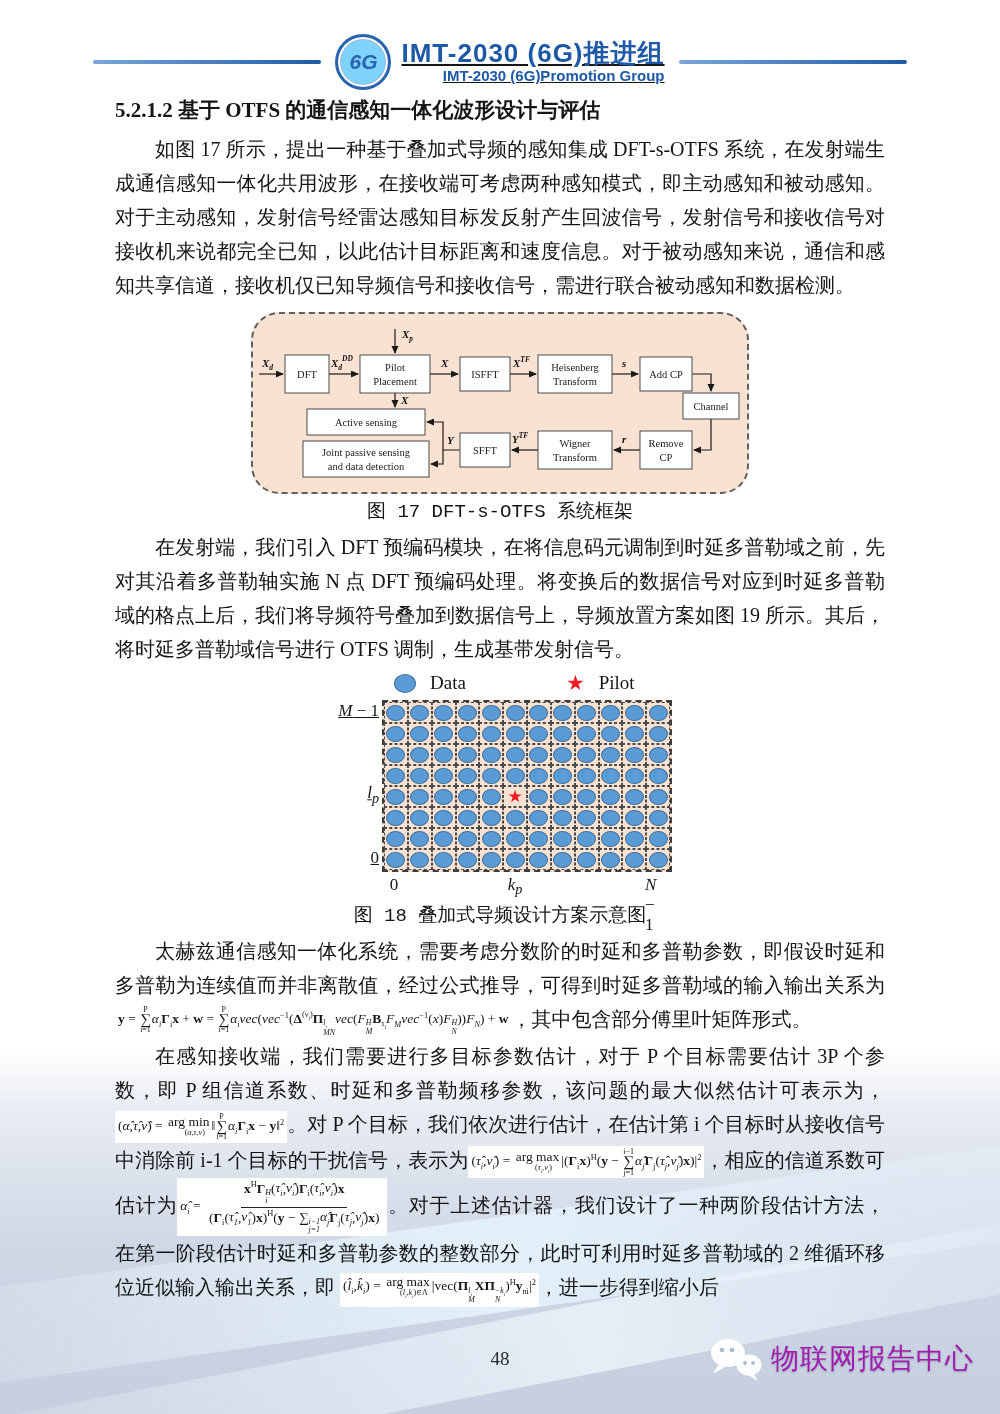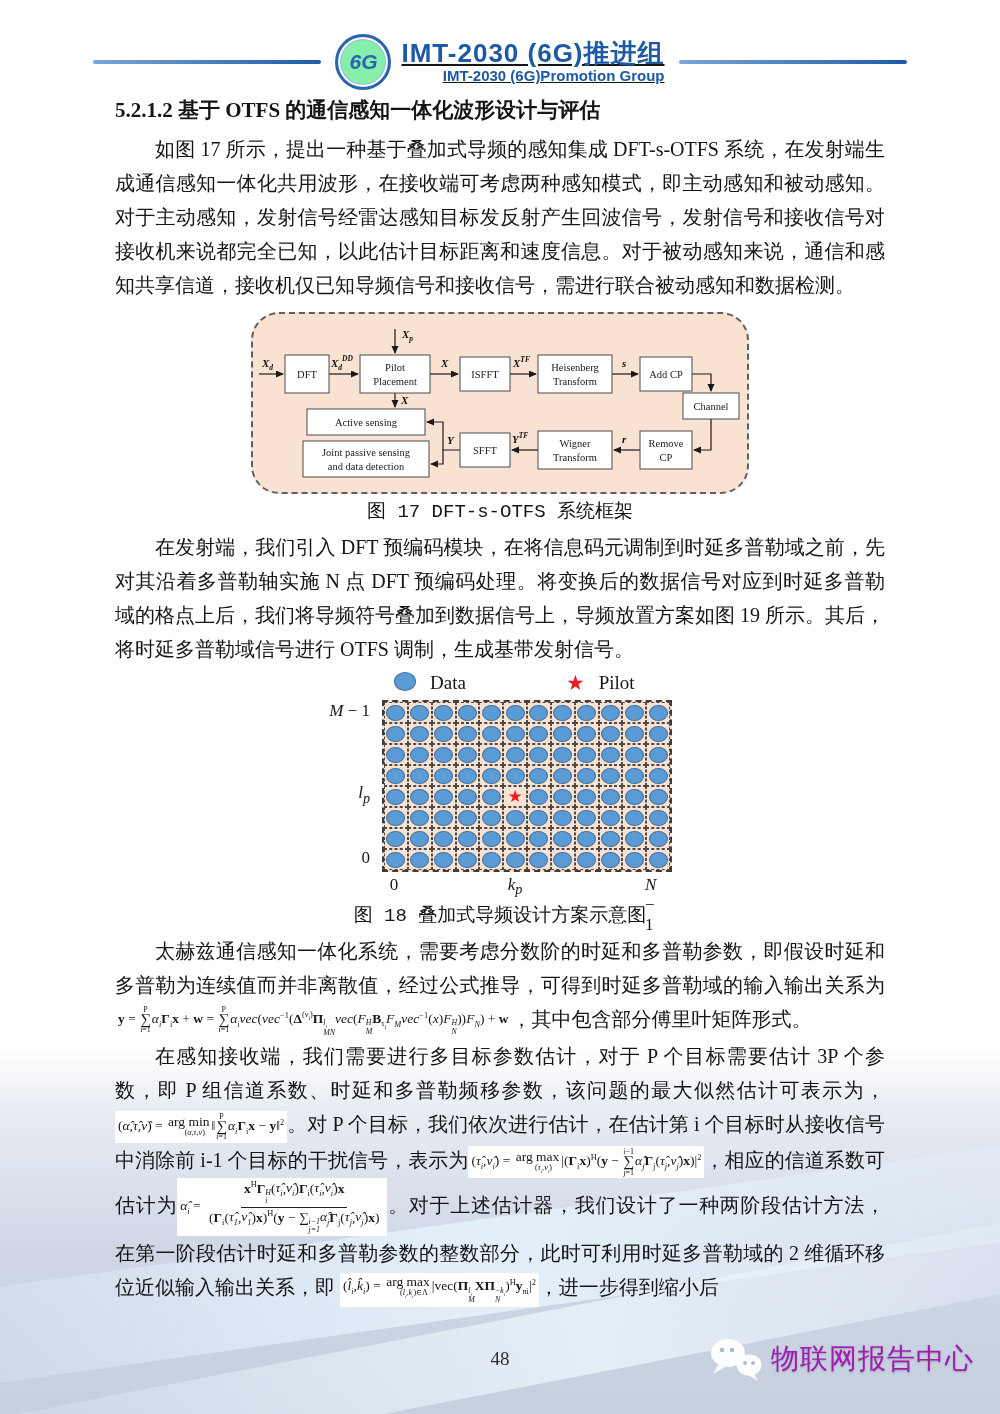--- a/index.html
+++ b/index.html
@@ -13,21 +13,21 @@
      transform:rotate(-8deg);}
   .bg-bottom::after{content:"";position:absolute;left:-120px;top:265px;width:1300px;height:70px;
      background:linear-gradient(90deg,rgba(233,244,252,0.1),rgba(235,245,252,0.8) 55%,rgba(233,244,252,0.15));
      transform:rotate(-11deg);}
   
   .header{position:absolute;top:34px;left:0;width:100%;z-index:2;}
   .header-inner{display:flex;align-items:center;justify-content:center;gap:14px;}
   .hline{width:228px;height:4px;background:linear-gradient(90deg,#7aa6da,#1f5aa8);border-radius:2px;}
   .logo-wrap{display:flex;align-items:center;gap:10px;}
   .badge{width:50px;height:50px;border:3px solid #2a63ae;border-radius:50%;display:flex;align-items:center;justify-content:center;
-         box-shadow:inset 0 0 0 2px #fff, inset 0 0 0 3px #9db9dd;background:#86efac;}
+         box-shadow:inset 0 0 0 2px #fff, inset 0 0 0 3px #9db9dd;background:#7dd3fc;}
   .badge span{font-family:"Liberation Sans",sans-serif;font-weight:bold;font-style:italic;font-size:21px;color:#2a63ae;}
   .org-titles{display:flex;flex-direction:column;line-height:1.12;text-decoration:underline;}
   .org-cn{font-family:"Liberation Sans",sans-serif;font-weight:bold;font-size:26px;color:#1d59a6;letter-spacing:1px;}
   .org-en{font-family:"Liberation Sans",sans-serif;font-weight:bold;font-size:15px;color:#1d59a6;text-align:right;}
   
   .content{position:relative;z-index:1;padding:96px 115px 0 115px;}
   h1.sec{font-size:21px;font-weight:bold;margin:0 0 8px 0;}
   p.body{font-size:20px;line-height:34px;text-align:justify;text-indent:2em;margin:0;}
   
   .fig17-wrap{width:498px;margin:10px auto 4px auto;}
@@ -36,27 +36,27 @@
           font-family:"Liberation Mono","DejaVu Sans Mono",monospace;}
   svg .box{fill:#ffffff;stroke:#4a4a4a;stroke-width:1;}
   svg .blbl{font-size:10.5px;fill:#1a1a1a;text-anchor:middle;font-family:"Liberation Serif",serif;}
   svg .mlbl{font-size:11px;font-style:italic;font-weight:bold;fill:#111;font-family:"Liberation Serif",serif;}
   svg .mlbl .ss{font-size:7.5px;}
   svg .wire{stroke:#1a1a1a;stroke-width:1.2;fill:none;}
   
   .fig18-wrap{width:352px;margin:6px auto 0 auto;}
   .legend{display:flex;align-items:center;margin-left:58px;width:290px;padding-left:12px;gap:14px;}
   .legend .item2{margin-left:86px;display:flex;align-items:center;gap:14px;}
-  .legend .item1{display:flex;align-items:flex-start;gap:14px;}
+  .legend .item1{display:flex;align-items:center;gap:14px;}
   .legend-dot{width:20px;height:17px;border-radius:50%;background:#5b9bd5;border:1px solid #41719c;display:inline-block;}
   .legend-star{color:#ea1c24;font-size:21px;line-height:1;}
   .legend-label{font-size:19px;}
   .fig18-mid{display:flex;margin-top:6px;}
   .ylabels{width:58px;position:relative;font-size:17px;}
-  .ylabels .yl{position:absolute;right:12px;transform:translateY(-50%);}
+  .ylabels .yl{position:absolute;right:3px;transform:translateY(-50%);text-decoration:underline;}
   .grid{width:290px;display:grid;grid-template-columns:repeat(12,1fr);grid-auto-rows:21px;
         background:#f9e2d2;border:2px dashed #3d3d3d;box-sizing:border-box;}
   .cell{border:1px dashed #4a4a4a;display:flex;align-items:center;justify-content:center;}
   .dot{width:17px;height:14px;border-radius:50%;background:#5b9bd5;border:1px solid #41719c;}
   .star{color:#ea1c24;font-size:17px;line-height:1;}
   .xlabels{margin-left:58px;width:290px;position:relative;height:26px;font-size:17px;}
   .xlabels .xl{position:absolute;top:3px;transform:translateX(-50%);}
   
   .fml{font-size:13.5px;line-height:1.1;background:#ffffff;display:inline-block;vertical-align:middle;
        padding:2px 3px;text-indent:0;text-align:left;border-radius:1px;}

